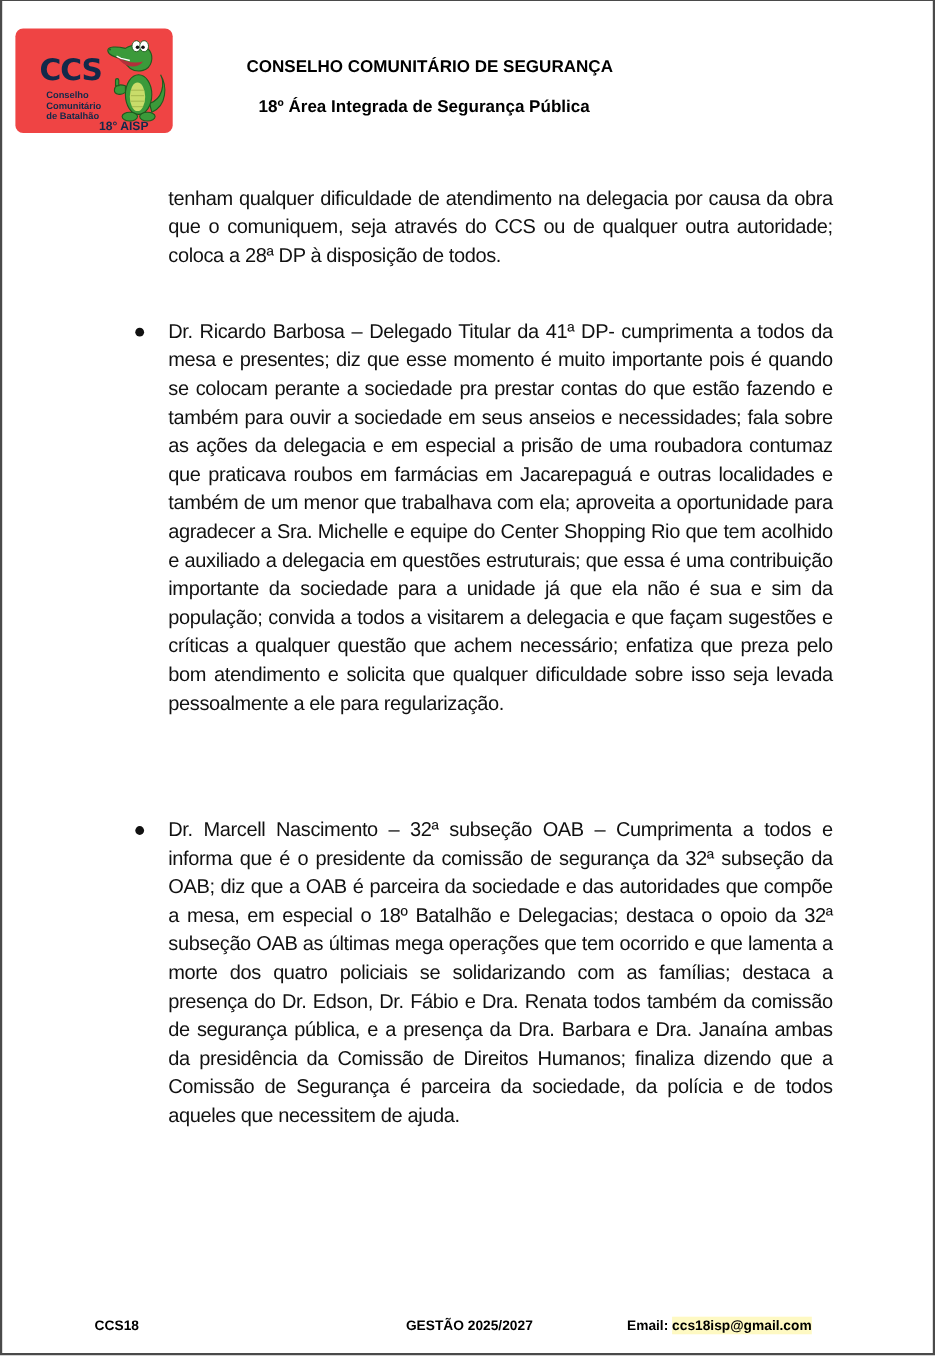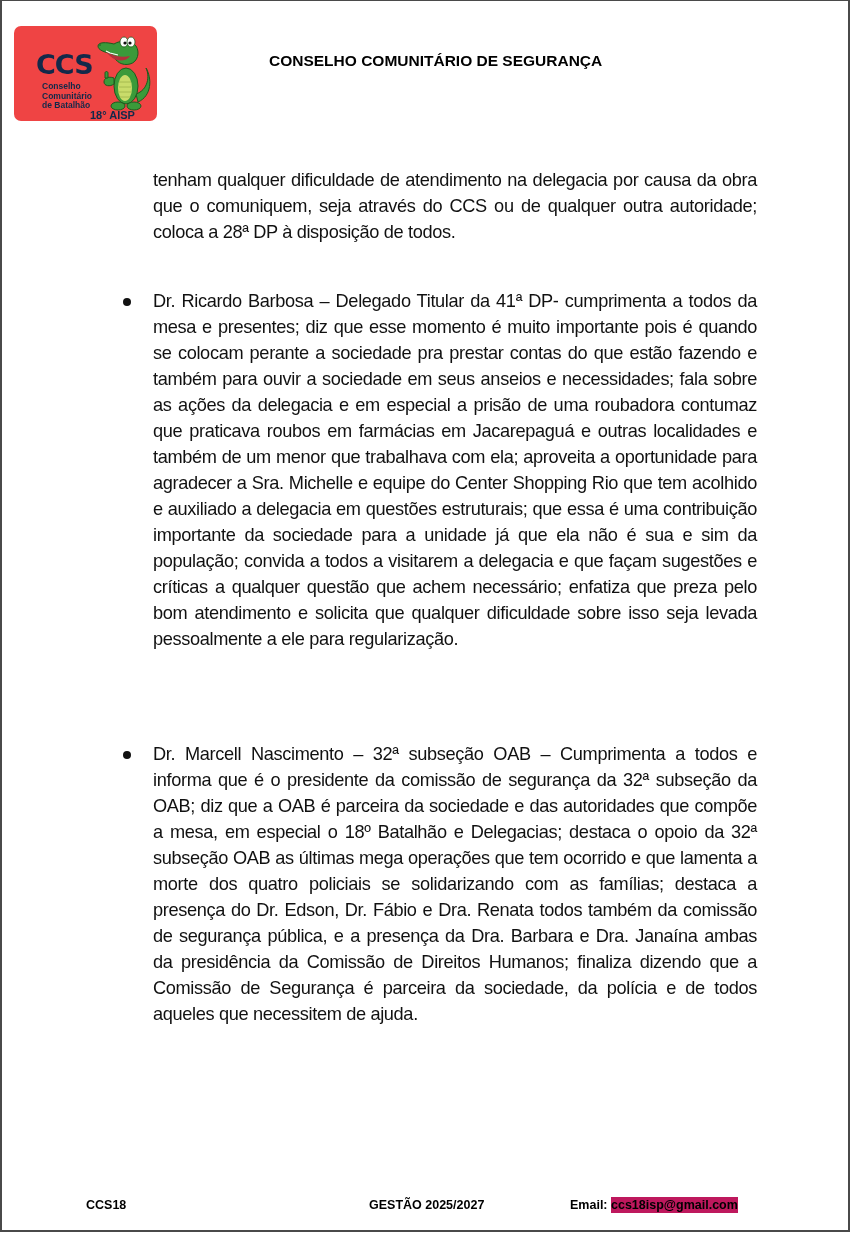--- a/index.html
+++ b/index.html
@@ -21,21 +21,21 @@
     position: absolute; left: 28px; top: 56px;
     font-family: "Liberation Sans", sans-serif; font-size: 8.5px; line-height: 9.5px;
     color: #12294a; font-weight: bold;
   }
   .logo-aisp-text {
     position: absolute; left: 88px; top: 95px;
     font-family: "Liberation Sans", sans-serif; font-weight: bold; font-size: 11px;
     color: #12294a;
   }
   .croc { position: absolute; left: 82px; top: 6px; width: 56px; height: 86px; }
-  .hdr-t1 { position: absolute; left: 222px; top: 51px; font-family: "Liberation Sans", sans-serif; font-weight: bold; font-size: 15.5px; color:#000; white-space: nowrap; margin-left: 45px; }
+  .hdr-t1 { position: absolute; left: 222px; top: 51px; font-family: "Liberation Sans", sans-serif; font-weight: bold; font-size: 15.5px; color:#000; white-space: nowrap; }
   .hdr-t2 { position: absolute; left: 233px; top: 88px; font-family: "Liberation Sans", sans-serif; font-weight: bold; font-size: 15.5px; color:#000; white-space: nowrap; }
 
   .body-text {
     position: absolute; left: 151px; width: 604px;
     font-family: "Liberation Sans", sans-serif; font-size: 18.2px; line-height: 26px;
     color: #111; text-align: justify; letter-spacing: -0.35px;
   }
   .p1 { top: 166px; }
   .p2 { top: 287px; }
   .p3 { top: 740px; }
@@ -43,21 +43,21 @@
     position: absolute; left: 121px; width: 8px; height: 8px; border-radius: 50%;
     background: #111;
   }
   .b1 { top: 297px; }
   .b2 { top: 750px; }
 
   .footer { position: absolute; top: 1169px; font-family: "Liberation Sans", sans-serif; font-weight: bold; font-size: 12.5px; color: #000; white-space: nowrap; margin-top: 28px; }
   .f-left { left: 84px; }
   .f-mid { left: 367px; }
   .f-right { left: 568px; }
-  .email { background: #be185d; padding: 1px 0; }
+  .email { background: #fef9c3; padding: 1px 0; }
 </style>
 </head>
 <body>
 
 <div class="page">
 
   <div class="logo">
     <div class="logo-ccs">CCS</div>
     <div class="logo-sub">
       <div>Conselho</div>
@@ -88,20 +88,21 @@
 
       <ellipse cx="28" cy="10" rx="4" ry="5" fill="#fff" stroke="#1e5a1e" stroke-width="0.8"></ellipse>
       <ellipse cx="35" cy="10" rx="4" ry="5" fill="#fff" stroke="#1e5a1e" stroke-width="0.8"></ellipse>
       <circle cx="29" cy="11" r="1.6" fill="#111"></circle>
       <circle cx="34" cy="11" r="1.6" fill="#111"></circle>
       <circle cx="4" cy="13" r="0.8" fill="#1e5a1e"></circle>
     </svg>
   </div>
 
   <div class="hdr-t1">CONSELHO COMUNITÁRIO DE SEGURANÇA</div>
+  <div class="hdr-t2">18º Área Integrada de Segurança Pública</div>
 
   <div class="body-text p1">tenham qualquer dificuldade de atendimento na delegacia por causa da obra que o comuniquem,  seja através  do CCS ou de qualquer outra autoridade; coloca a 28ª DP à disposição de todos.</div>
 
   <span class="bullet b1"></span>
   <div class="body-text p2">Dr. Ricardo Barbosa – Delegado Titular da 41ª DP- cumprimenta a todos da mesa e presentes; diz que esse momento é muito importante pois é quando se colocam perante a sociedade pra prestar contas do que estão fazendo e também para ouvir a sociedade em seus anseios e necessidades; fala sobre as ações da delegacia e em especial a prisão de uma roubadora contumaz que praticava roubos em farmácias em Jacarepaguá e outras localidades e também de um menor que trabalhava com ela; aproveita a oportunidade para agradecer a Sra. Michelle e equipe do Center Shopping Rio que tem acolhido e auxiliado a delegacia em questões estruturais; que essa é uma contribuição importante da sociedade para a unidade já que ela não é sua e sim da população; convida a todos a visitarem a delegacia e que façam sugestões e críticas a qualquer questão que achem necessário; enfatiza que preza pelo bom atendimento e solicita que qualquer dificuldade sobre isso seja levada pessoalmente a ele para regularização.</div>
 
   <span class="bullet b2"></span>
   <div class="body-text p3">Dr. Marcell Nascimento – 32ª subseção OAB – Cumprimenta a todos e informa que é o presidente da comissão de segurança da 32ª subseção da OAB; diz que a OAB é parceira da sociedade e das autoridades que compõe a mesa, em especial o 18º Batalhão e Delegacias; destaca o  opoio da 32ª subseção OAB as últimas mega operações que tem ocorrido e que lamenta a morte dos quatro policiais se solidarizando com as famílias; destaca a presença do Dr. Edson, Dr. Fábio e Dra. Renata todos também da comissão de segurança pública, e a presença da Dra. Barbara e Dra. Janaína ambas da presidência da Comissão de Direitos Humanos; finaliza dizendo que a Comissão de Segurança é parceira da sociedade, da polícia e de todos aqueles que necessitem de ajuda.</div>
 
   <div class="footer f-left">CCS18</div>

